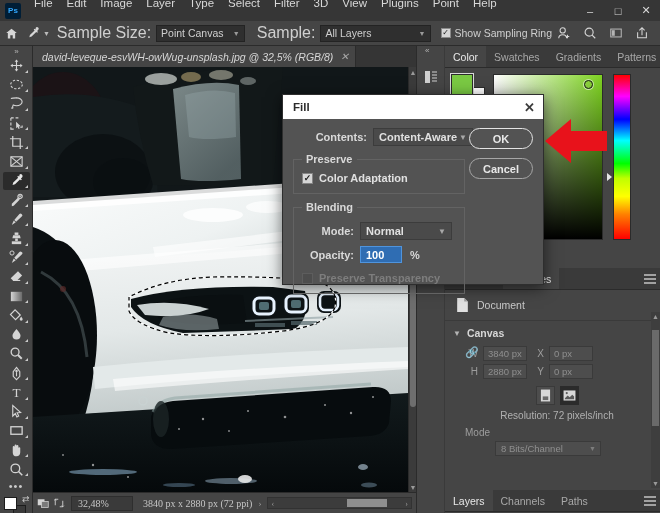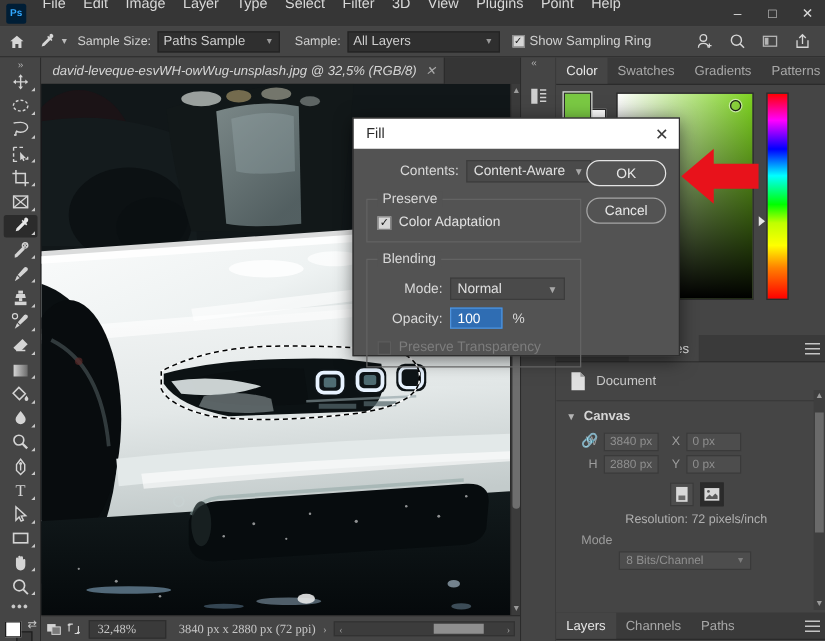--- a/index.html
+++ b/index.html
@@ -41,21 +41,21 @@
     background: #454545; display: flex; align-items: center;
     border-bottom: 1px solid #2b2b2b;
   }
   .opt-home {
     width: 26px; height: 25px; display: flex; align-items: center; justify-content: center;
   }
   .opt-tool {
     width: 22px; height: 25px; display: flex; align-items: center; justify-content: center;
   }
   .opt-caret { font-size: 7px; color: #bbb; padding-right: 5px; display:flex; align-items:center; height:25px;}
-  .opt-label { font-size: 10px; color: #cfcfcf; padding: 0 5px 0 2px; white-space: nowrap; }
+  .opt-label { font-size: 16px; color: #cfcfcf; padding: 0 5px 0 2px; white-space: nowrap; }
   .opt-select {
     height: 17px; background: #2f2f2f; border: 1px solid #232323;
     display: flex; align-items: center; padding: 0 4px; color: #cfcfcf;
     font-size: 10.5px; position: relative;
   }
   .opt-select .sv { flex: 1; white-space: nowrap; }
   .opt-select .sc { font-size: 7px; color: #999; margin-left: 6px; }
   .opt-check {
     display: flex; align-items: center; gap: 4px; margin-left: 10px;
     font-size: 10.5px; color: #cfcfcf; white-space: nowrap;
@@ -227,21 +227,21 @@
     display: flex; align-items: center; justify-content: center;}
 
   
   .layerspanel { left: 28px; top: 444px; width: 216px; height: 69px; }
   .layers-body { background: #454545; height: 47px; }
 
   
   .dialog {
     position: absolute; left: 282px; top: 94px; width: 262px; height: 191px;
     background: #535353; box-shadow: 0 3px 14px rgba(0,0,0,0.55);
-    border: 1px solid #2e2e2e; z-index: 50;
+    border: 1px solid #2e2e2e; z-index: 50; font-weight: bold;
   }
   .dlg-title {
     height: 24px; background: #ffffff; display: flex; align-items: center;
     padding: 0 8px 0 10px; color: #2b2b2b; font-size: 11.5px;
   }
   .dlg-title .x { margin-left: auto; font-size: 13px; color: #3c3c3c; line-height: 1; }
   .dlg-body { position: relative; height: 167px; padding: 9px 10px 0 10px; }
   .dlg-row { display: flex; align-items: center; }
   .dlg-lbl { font-size: 11px; color: #d9d9d9; text-align: right; }
   .dsel {
@@ -309,21 +309,21 @@
         </svg>
     </div>
     <div class="opt-tool">
       <svg width="14" height="14" viewBox="0 0 16 16">
           <path d="M11.3 1.6a2 2 0 0 1 2.8 2.8l-1.4 1.4 1 1-1 1-1-1-5.3 5.3-2.6.7.7-2.6L9.8 5l-1-1 1-1 1 1z" fill="#d6d6d6"></path>
         </svg>
     </div>
     <div class="opt-caret">▼</div>
     <div class="opt-label">Sample Size:</div>
     <div class="opt-select" style="width:98px">
-      <span class="sv">Paths Sample</span>
+      <span class="sv">Point Canvas</span>
       <span class="sc">▼</span>
     </div>
     <div class="opt-label" style="padding-left:12px">Sample:</div>
     <div class="opt-select" style="width:122px">
       <span class="sv">All Layers</span>
       <span class="sc">▼</span>
     </div>
     <div class="opt-check">
       <span class="cbox">✓</span>
       <span>Show Sampling Ring</span>

